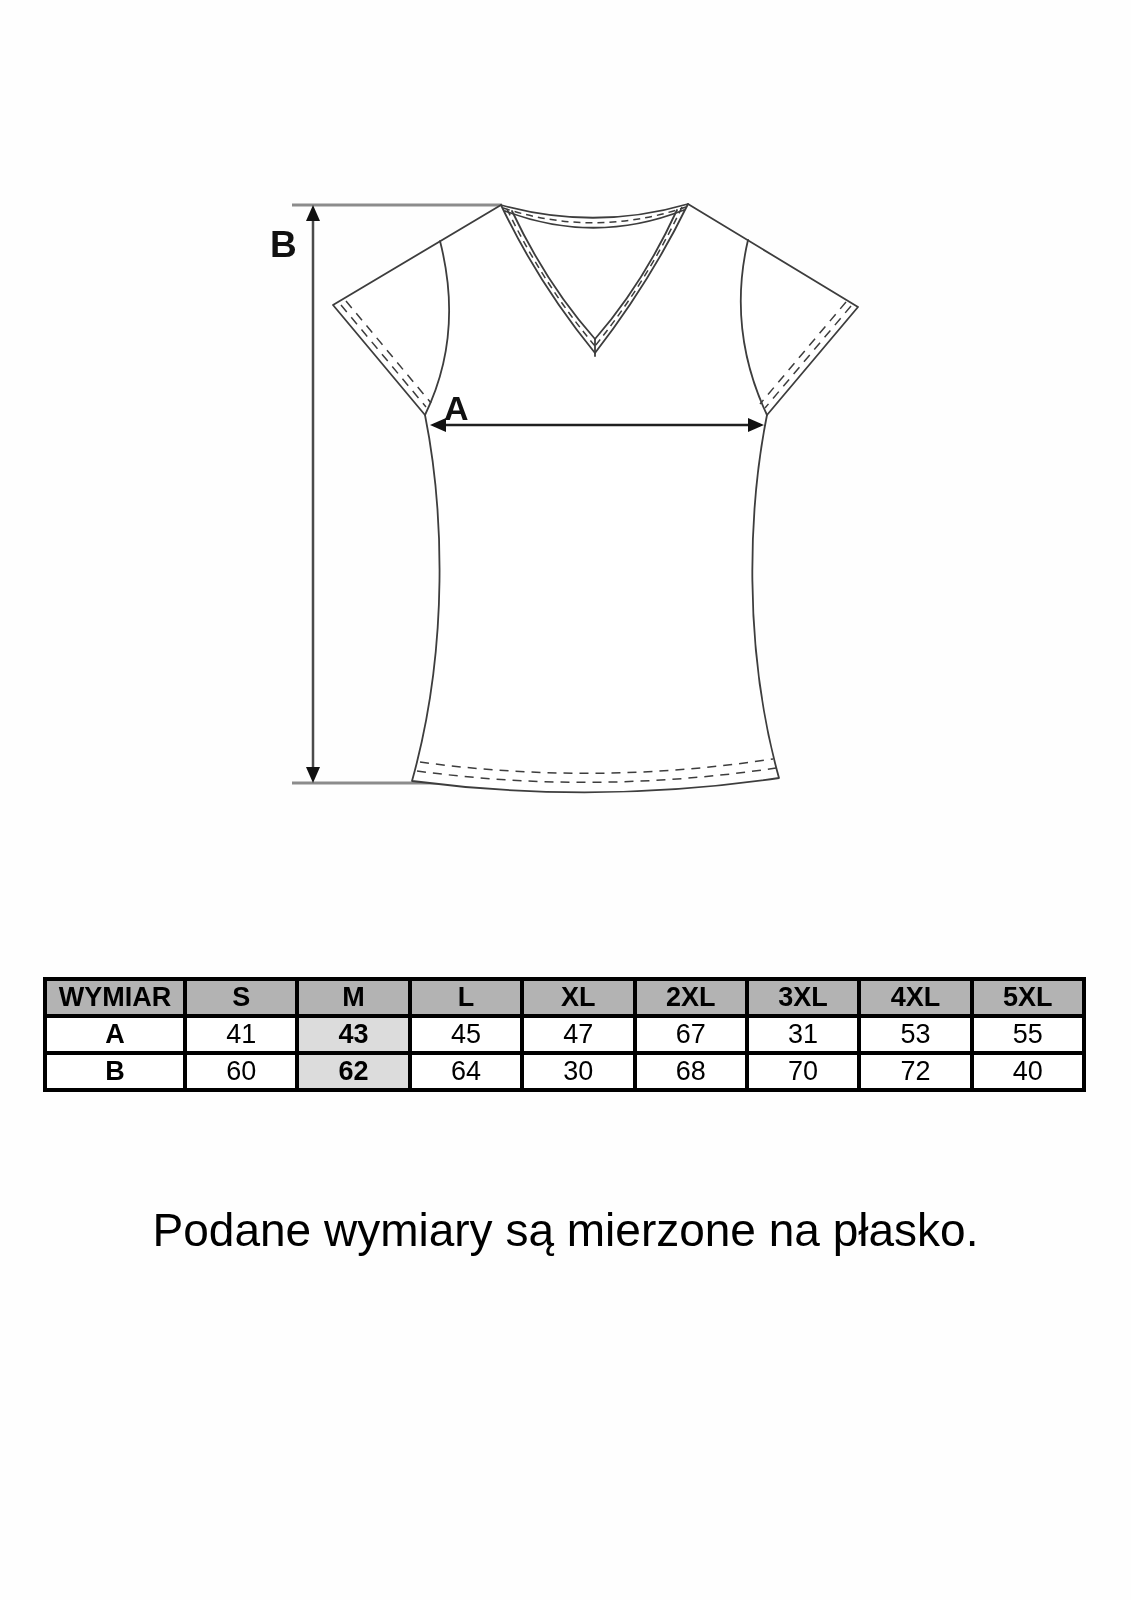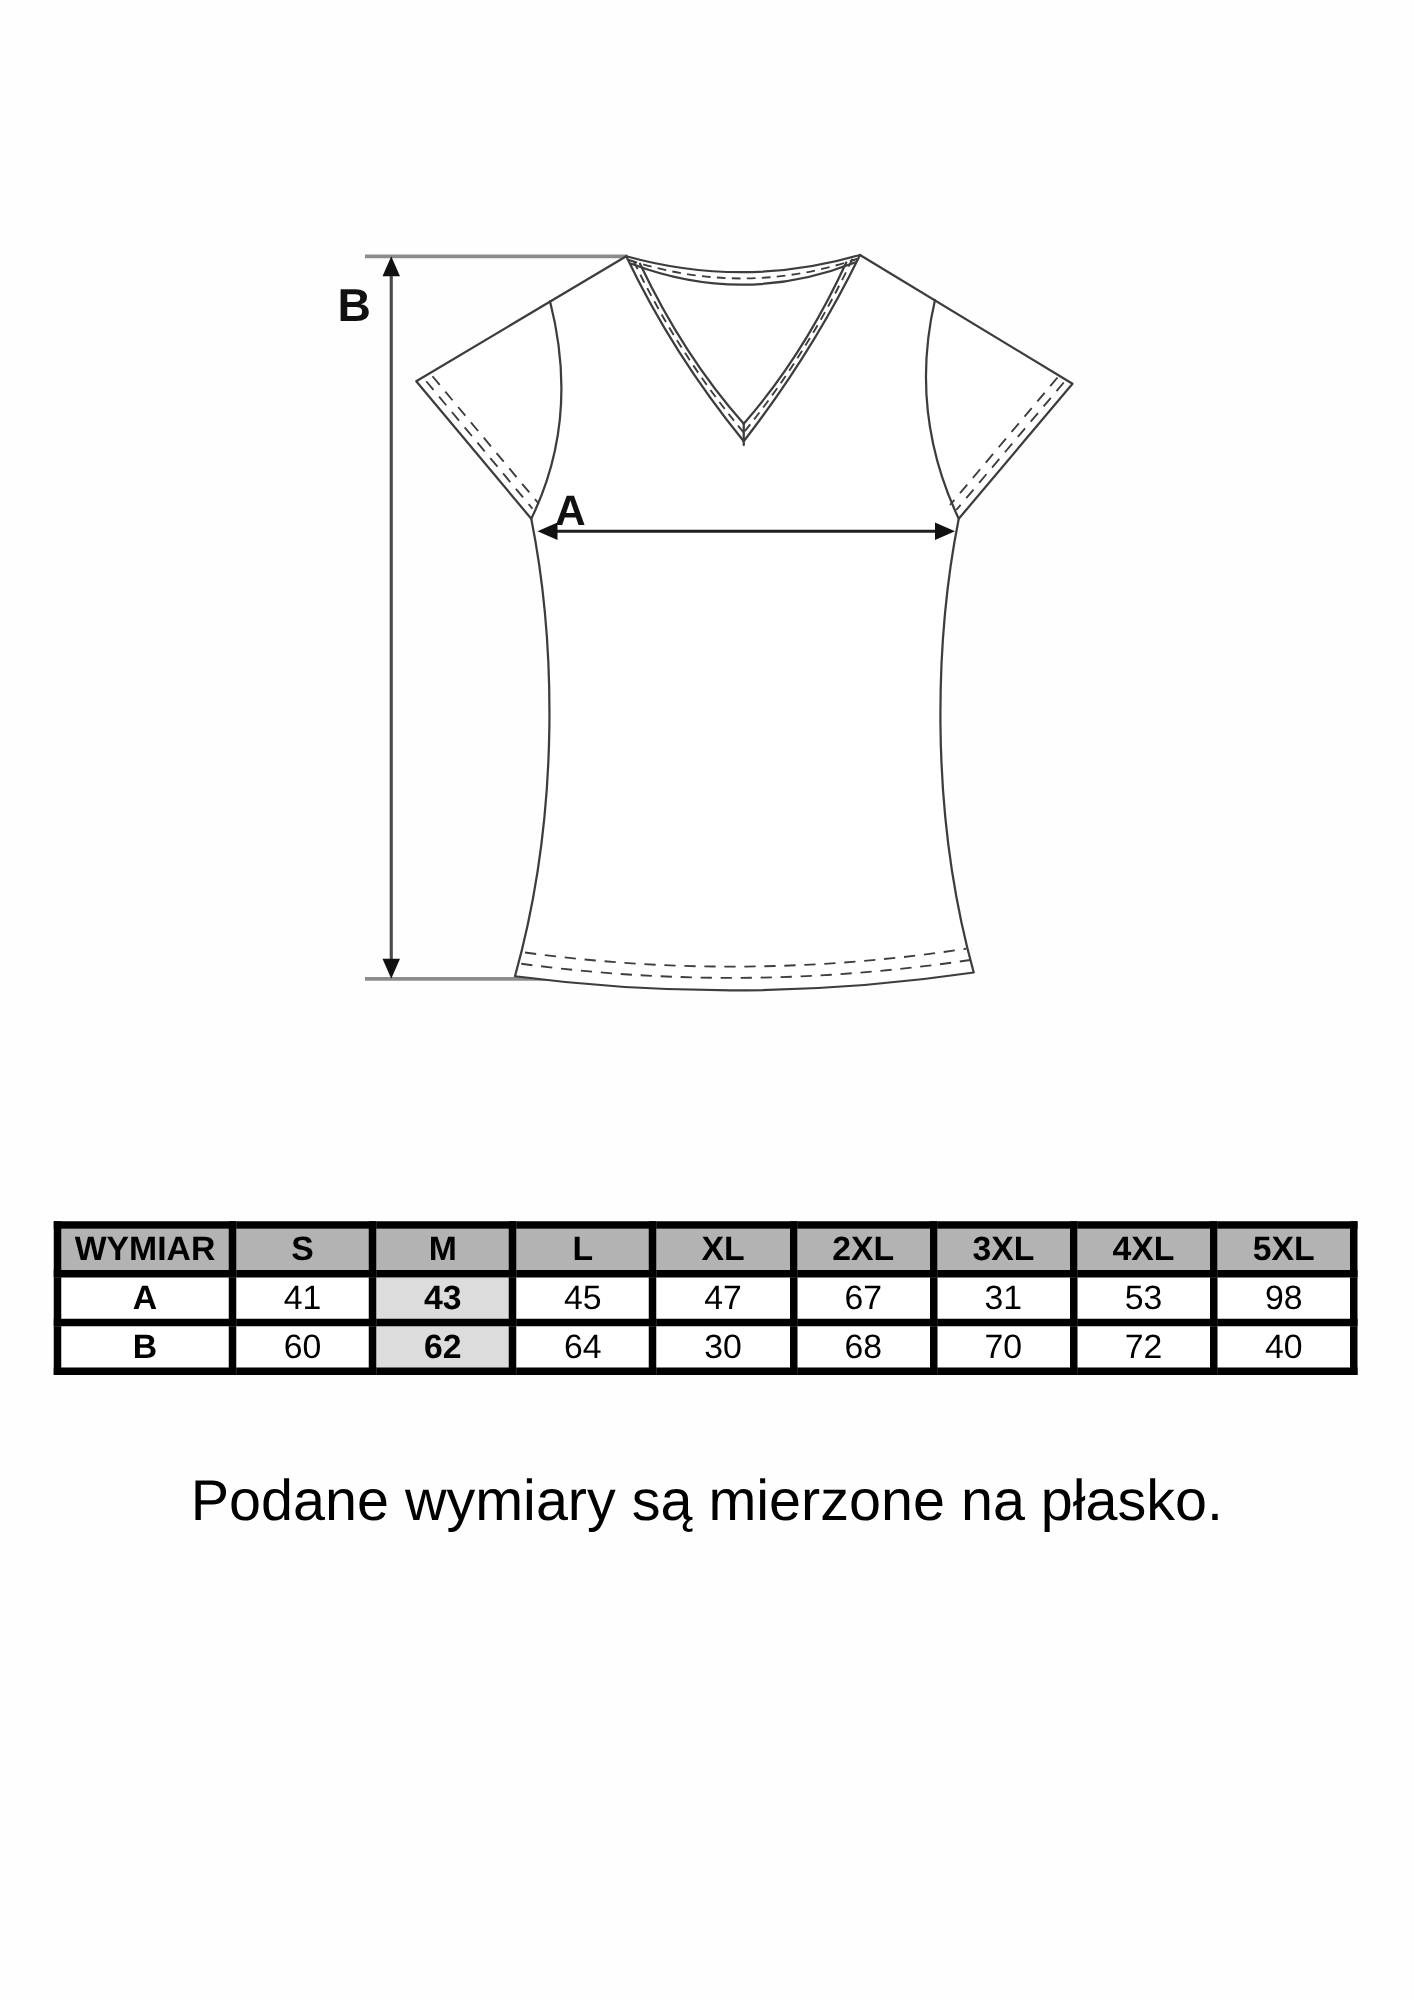--- a/index.html
+++ b/index.html
@@ -17,32 +17,32 @@
   .diagram svg{display:block;}
 
   
   table.size-table{
     position:absolute;left:43px;top:977px;width:1043px;
     border-collapse:collapse;table-layout:fixed;
     font-size:27px;
   }
   table.size-table th,
   table.size-table td{
-    border:6px solid #000000;
+    border:4px solid #000000;
     height:33px;padding:0;text-align:center;vertical-align:middle;
     background:#ffffff;
     overflow:hidden;white-space:nowrap;
   }
   table.size-table thead th{background:#b3b3b3;font-weight:bold;}
   table.size-table td.rowlabel{font-weight:bold;}
   table.size-table td.hl{background:#dcdcdc;font-weight:bold;margin-top:36px;}
 
   
   .caption{
-    position:absolute;left:0;top:1174px;width:1131px;
+    position:absolute;left:0;top:1204px;width:1131px;
     text-align:center;font-size:46px;line-height:52px;
     font-weight:normal;color:#000;
   }
 </style>
 </head>
 <body>
 
 <div class="page">
 
   <div class="diagram">
@@ -140,21 +140,21 @@
     <tbody>
       <tr>
         <td class="rowlabel">A</td>
         <td>41</td>
         <td class="hl">43</td>
         <td>45</td>
         <td>47</td>
         <td>67</td>
         <td>31</td>
         <td>53</td>
-        <td>98</td>
+        <td>55</td>
       </tr>
       <tr>
         <td class="rowlabel">B</td>
         <td>60</td>
         <td class="hl">62</td>
         <td>64</td>
         <td>30</td>
         <td>68</td>
         <td>70</td>
         <td>72</td>

